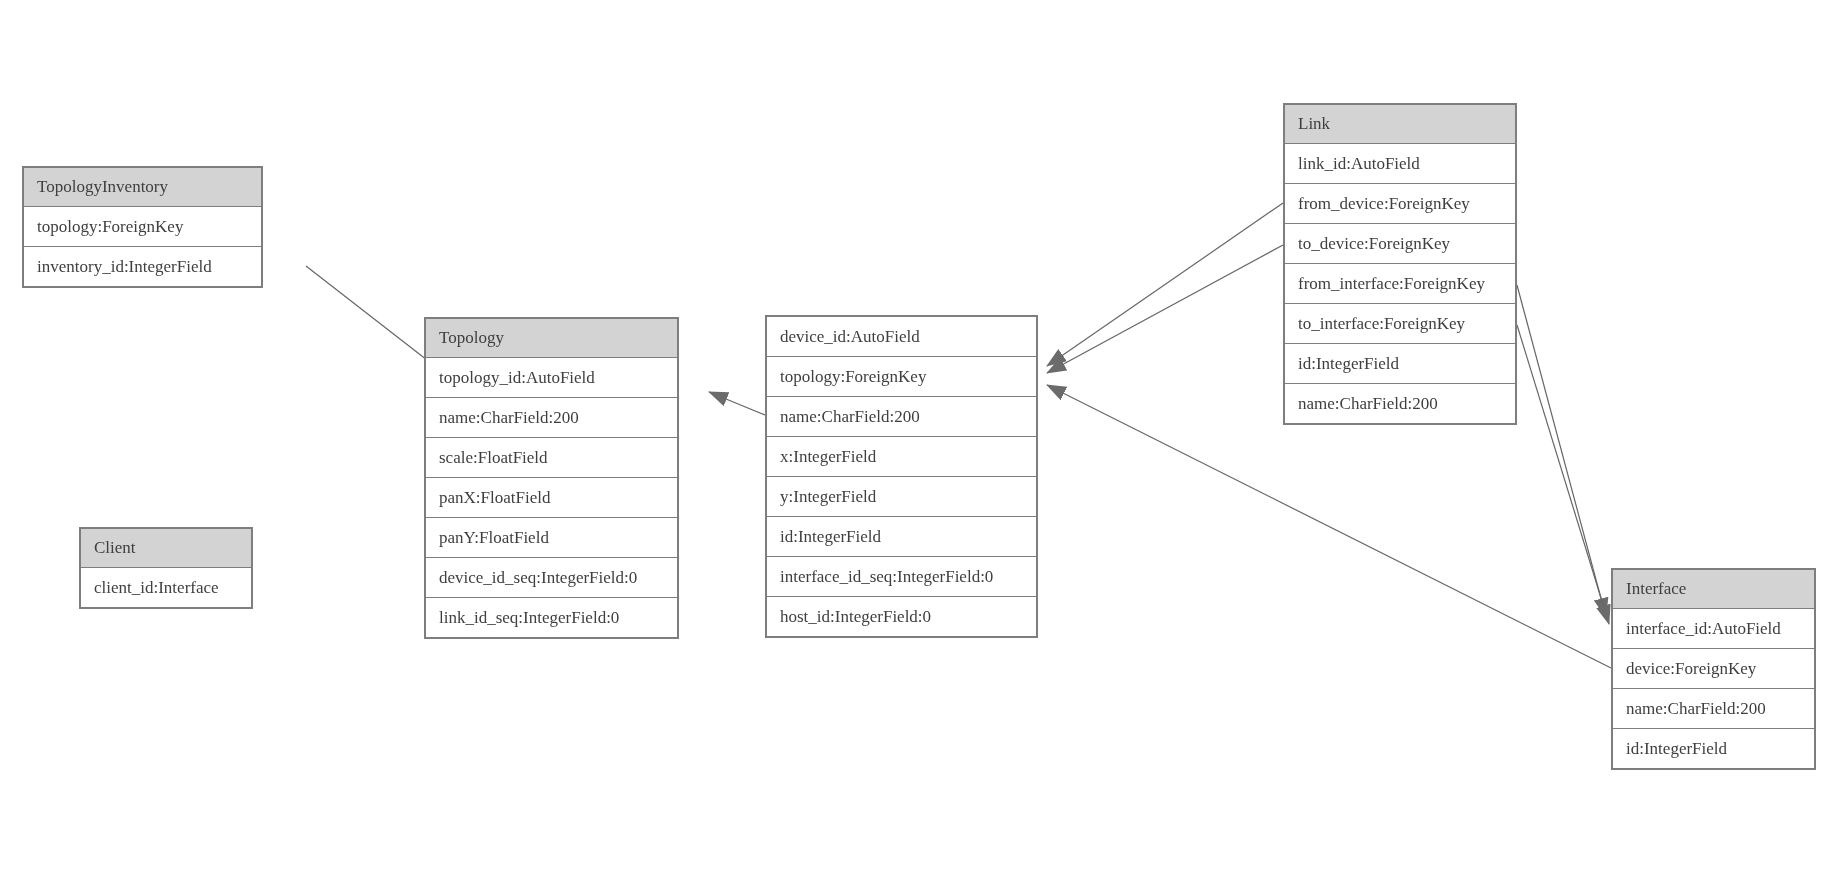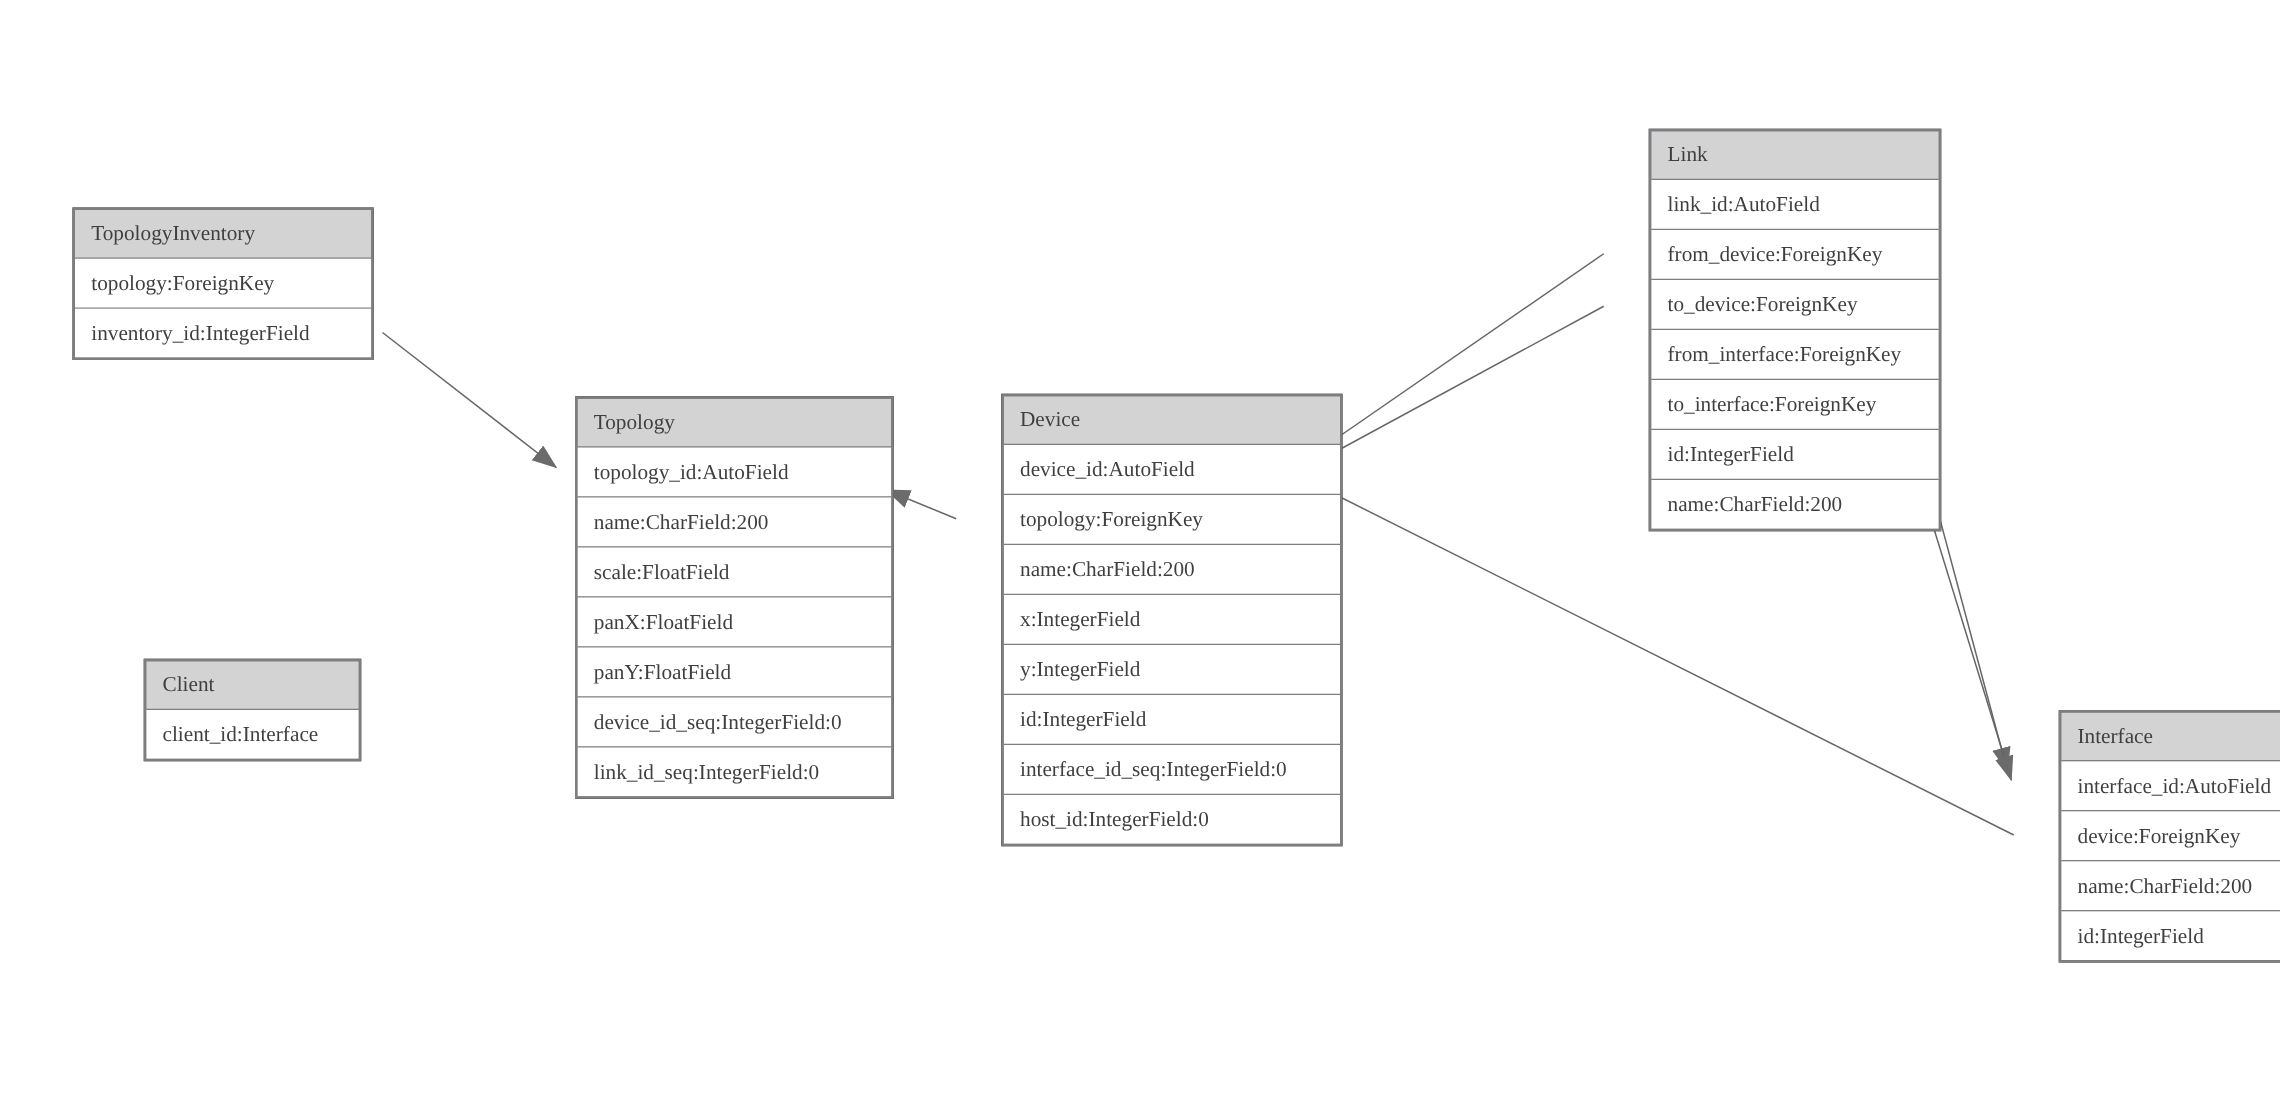--- a/index.html
+++ b/index.html
@@ -21,26 +21,25 @@
     position: absolute;
     left: 0;
     top: 0;
     width: 1824px;
     height: 874px;
     z-index: 1;
   }
   .entity {
     position: absolute;
     z-index: 2;
-    background: #0f172a;
+    background: #7f1d1d;
     border: 2px solid var(--border, #7e7e7e);
     box-sizing: border-box;
     color: var(--text, #3f3f3f);
     font-size: 17px;
-    margin-left: 36px;
   }
   .entity-header {
     height: 38px;
     line-height: 38px;
     background: var(--header-fill, #d3d3d3);
     border-bottom: 1px solid var(--border, #7e7e7e);
     padding-left: 13px;
     white-space: nowrap;
     overflow: hidden;
   }
@@ -96,21 +95,20 @@
         <div class="entity-row">panX:FloatField</div>
         <div class="entity-row">panY:FloatField</div>
         <div class="entity-row">device_id_seq:IntegerField:0</div>
         <div class="entity-row">link_id_seq:IntegerField:0</div>
       </div>
       <div class="entity" style="left: 79px; top: 527px; width: 174px;">
         <div class="entity-header">Client</div>
         <div class="entity-row">client_id:Interface</div>
       </div>
       <div class="entity" style="left: 765px; top: 315px; width: 273px;">
-        <div class="entity-header">Device</div>
         <div class="entity-row">device_id:AutoField</div>
         <div class="entity-row">topology:ForeignKey</div>
         <div class="entity-row">name:CharField:200</div>
         <div class="entity-row">x:IntegerField</div>
         <div class="entity-row">y:IntegerField</div>
         <div class="entity-row">id:IntegerField</div>
         <div class="entity-row">interface_id_seq:IntegerField:0</div>
         <div class="entity-row">host_id:IntegerField:0</div>
       </div>
       <div class="entity" style="left: 1283px; top: 103px; width: 234px;">

